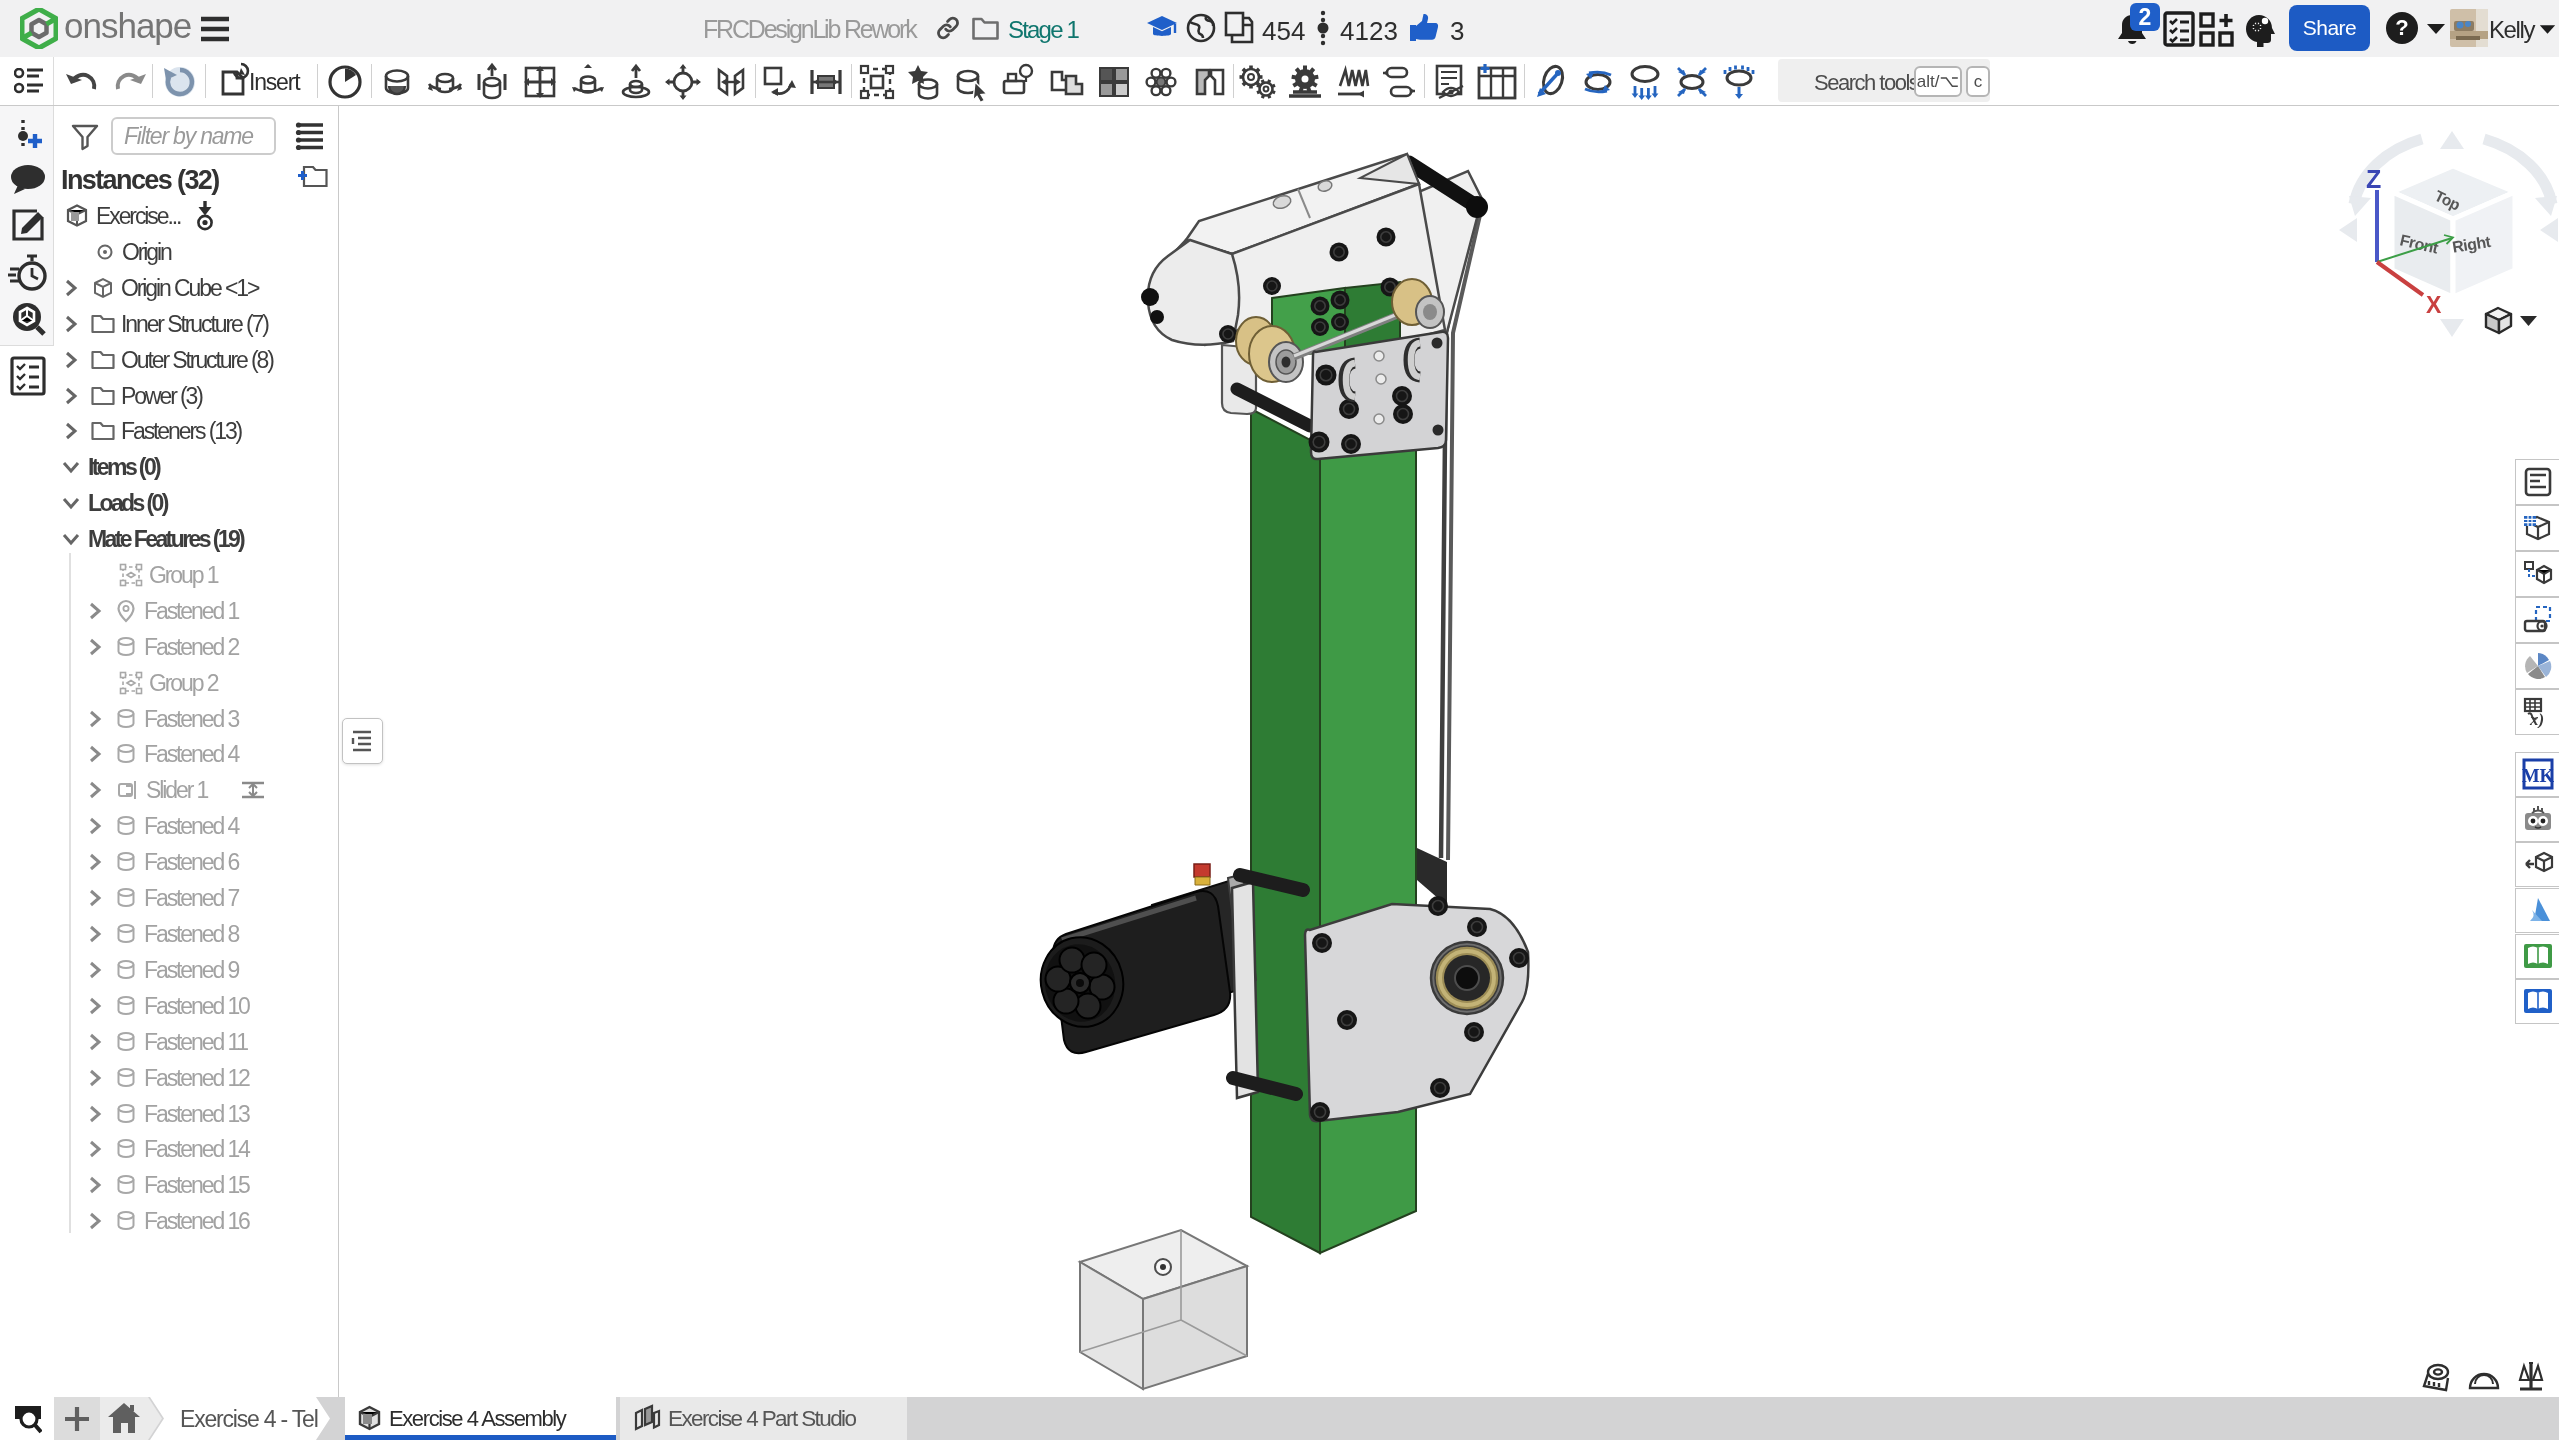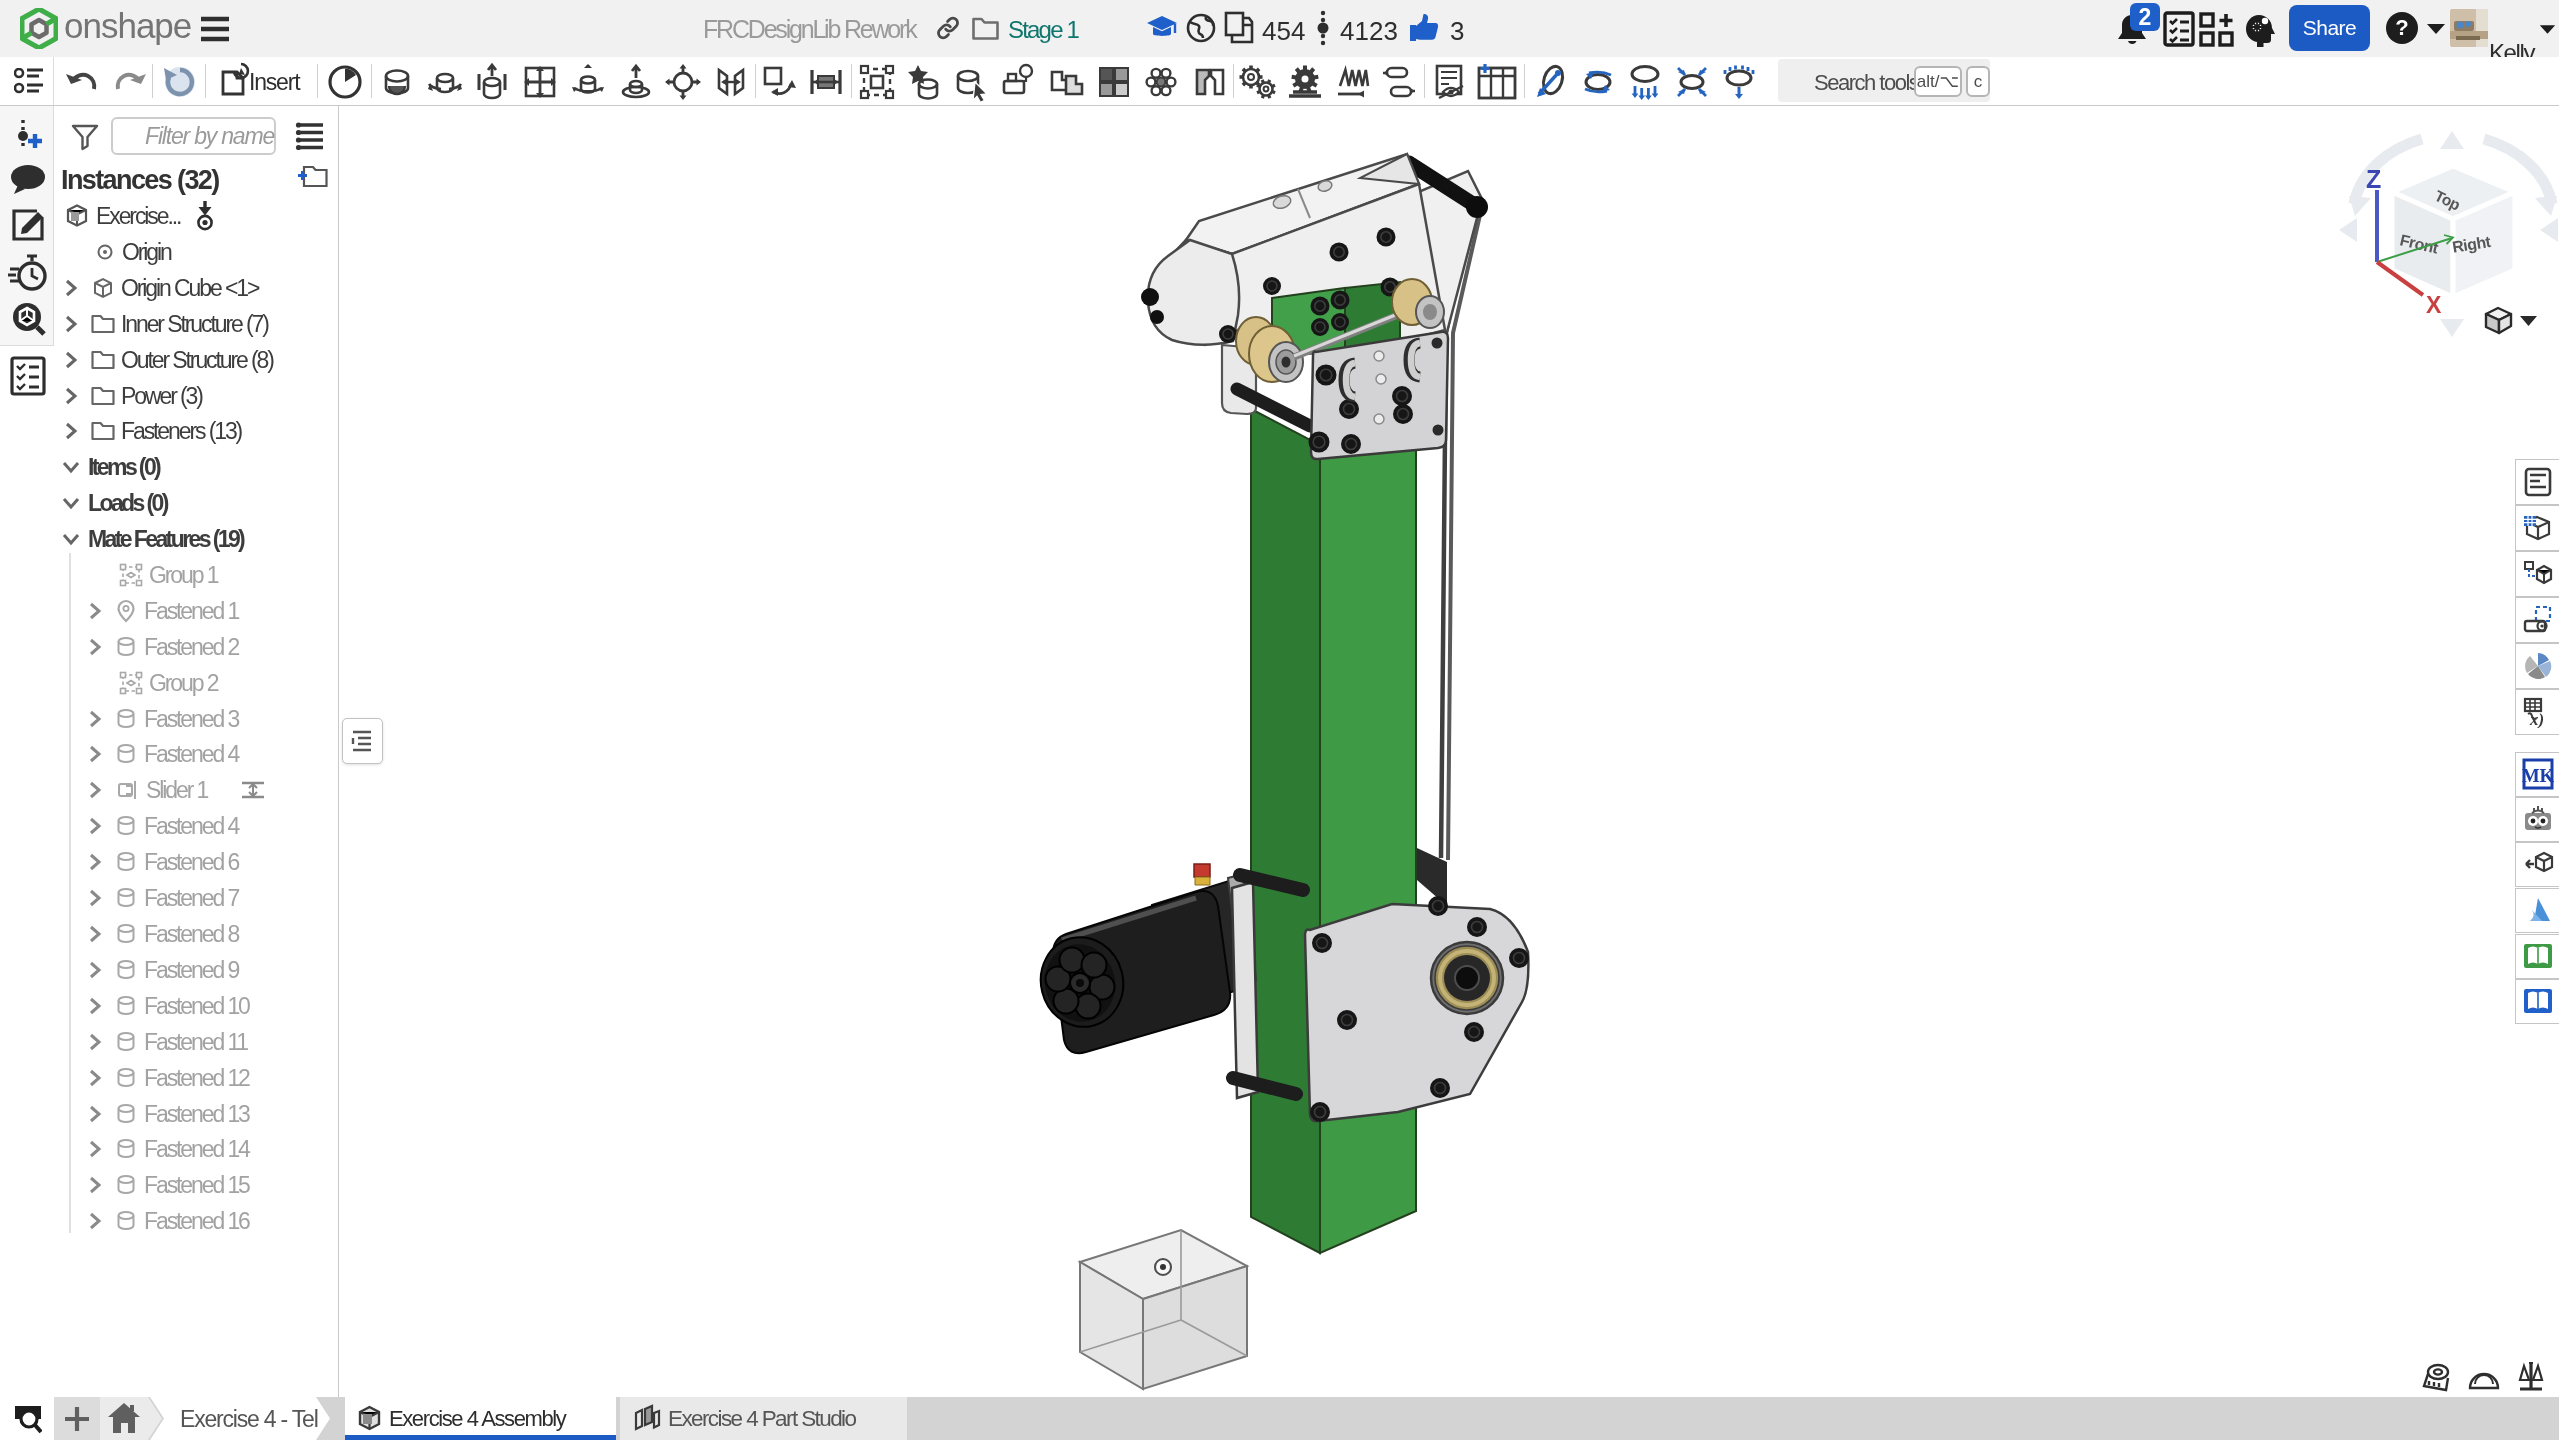--- a/index.html
+++ b/index.html
@@ -3,21 +3,21 @@
 <meta charset="utf-8">
 <style>
   * { margin:0; padding:0; box-sizing:border-box; }
   html,body { width:2559px; height:1440px; overflow:hidden; background:#fff;
     font-family:"Liberation Sans", sans-serif; color:#333; }
   .abs { position:absolute; }
   #topbar { position:absolute; left:0; top:0; width:2559px; height:57px; background:#f1f1f2; }
   #toolbar { position:absolute; left:0; top:57px; width:2559px; height:49px; background:#fff; border-bottom:1px solid #c9c9c9; }
   #leftstrip { position:absolute; left:0; top:106px; width:55px; height:1291px; background:#fff; }
   #leftstrip .seg { position:absolute; left:0; top:0; width:54px; height:240px; background:#f6f6f7; border-right:1px solid #dcdcdc; border-bottom:1px solid #dcdcdc;}
-  #leftpanel { position:absolute; left:55px; top:106px; width:284px; height:1291px; background:#fff; border-right:1px solid #c9c9c9;text-align:right; }
+  #leftpanel { position:absolute; left:55px; top:106px; width:284px; height:1291px; background:#fff; border-right:1px solid #c9c9c9; }
   #canvas { position:absolute; left:340px; top:106px; width:2219px; height:1291px; background:#fff; }
   #tabbar { position:absolute; left:0; top:1397px; width:2559px; height:43px; background:#d3d3d4; }
   .row { position:absolute; left:0; width:283px; height:36px; display:flex; align-items:center; font-size:23px; color:#3d3d3d; letter-spacing:-2.1px; white-space:nowrap; }
   .gray { color:#a2a2a2; }
   svg { display:block; }
   .tbicon { position:absolute; top:5px; width:40px; height:40px; }
   .tbdiv { position:absolute; top:7px; width:1px; height:34px; background:#d0d0d0; }
 </style>
 </head>
 <body>
@@ -112,21 +112,21 @@
 
   <svg class="abs" style="left:2450px;top:9px" width="38" height="38" viewBox="0 0 38 38">
     <rect width="38" height="38" rx="2" fill="#cfbfa8"></rect>
     <rect x="26" y="0" width="12" height="38" fill="#e3ddd2"></rect>
     <rect x="0" y="22" width="38" height="8" fill="#b5a284"></rect>
     <rect x="4" y="12" width="20" height="10" rx="2" fill="#8d7c62"></rect>
     <circle cx="10" cy="16" r="3.5" fill="#4a86c8"></circle>
     <circle cx="18" cy="15" r="3" fill="#4a86c8"></circle>
     <rect x="6" y="27" width="24" height="4" fill="#7a6a50"></rect>
   </svg>
-  <div class="abs" style="left:2489px;top:16px;font-size:24px;color:#2e2e2e;letter-spacing:-1.4px;margin-top:23px;">Kelly</div>
+  <div class="abs" style="left:2489px;top:16px;font-size:24px;color:#2e2e2e;letter-spacing:-1.4px;">Kelly</div>
   <svg class="abs" style="left:2539px;top:24px" width="17" height="11" viewBox="0 0 20 12">
       <path d="M1 1 L10 11 L19 1 Z" fill="#1d1d1d"></path>
     </svg>
 </div>
 <div id="toolbar">
 
   <div class="abs" style="left:0;top:0;width:54px;height:48px;border-right:1px solid #dcdcdc;"></div>
   <svg class="abs" style="left:14px;top:11px" width="30" height="26" viewBox="0 0 30 26">
     <circle cx="5" cy="5" r="4" fill="none" stroke="#2e2e2e" stroke-width="2.6"></circle>
     <circle cx="5" cy="20" r="4" fill="none" stroke="#2e2e2e" stroke-width="2.6"></circle>

